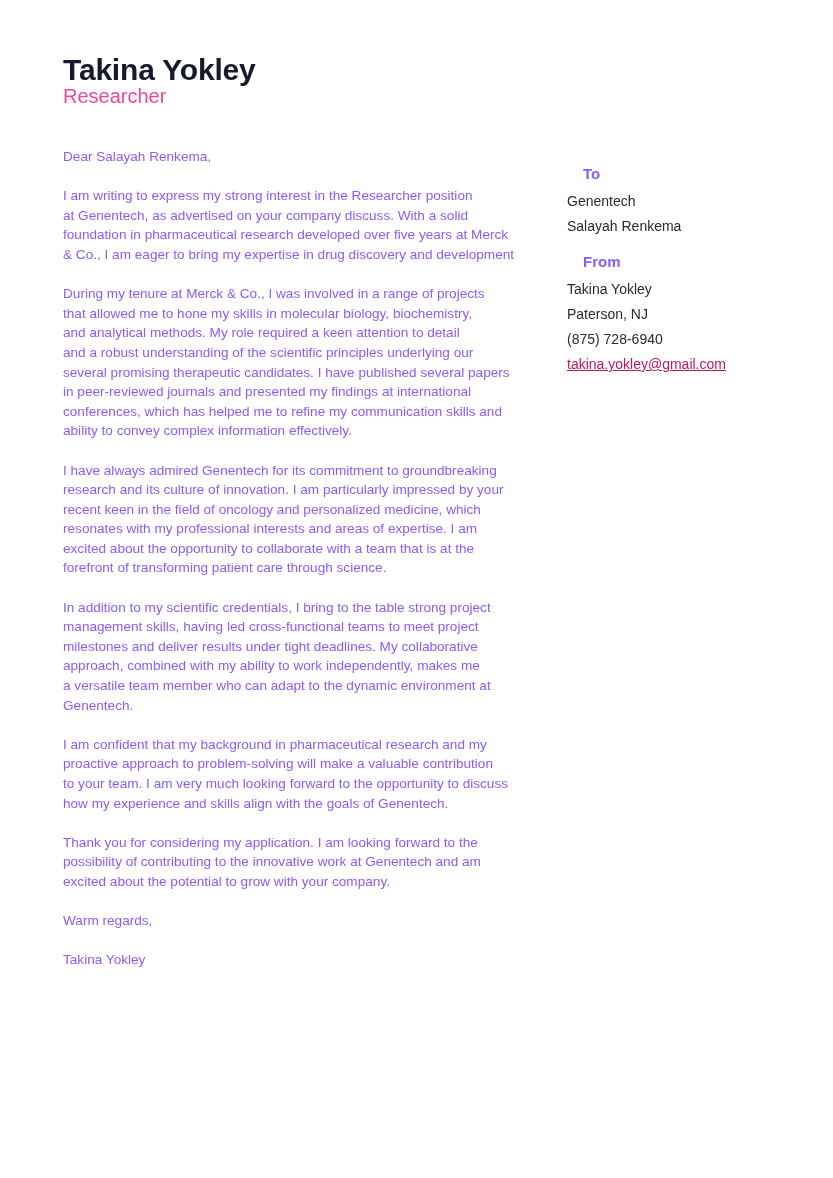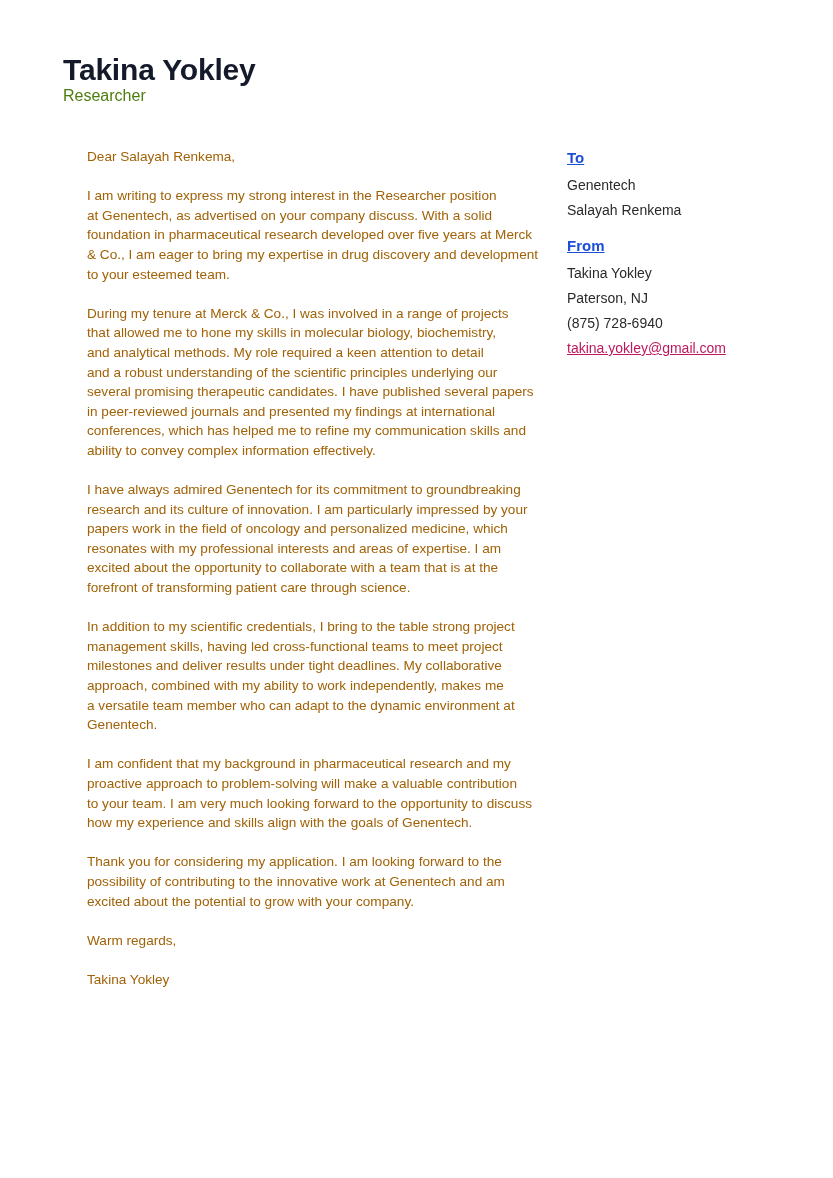--- a/index.html
+++ b/index.html
@@ -1,25 +1,25 @@
 <!DOCTYPE html>
 <html><head>
 <meta charset="utf-8">
 <style>
   html, body { margin: 0; padding: 0; background: #ffffff; }
   body { width: 833px; height: 1178px; position: relative; overflow: hidden;
          font-family: "Liberation Sans", "DejaVu Sans", sans-serif; color: #1f2937; }
   .header { position: absolute; left: 63px; top: 52px; }
   .name { font-size: 30px; font-weight: 700; color: #141a2b; line-height: 36px; letter-spacing: -0.2px; }
-  .role { font-size: 16px; color: #4d7c0f; line-height: 16px; margin-top: 0px; }
-  .letter { position: absolute; left: 63px; top: 147px; width: 470px; font-size: 13.6px; line-height: 19.6px; color: #a16207; margin-left: 24px; }
+  .role { font-size: 20px; color: #ec4899; line-height: 16px; margin-top: 0px; }
+  .letter { position: absolute; left: 63px; top: 147px; width: 470px; font-size: 13.6px; line-height: 19.6px; color: #8b5cf6; }
   .para { margin: 0 0 19.6px 0; }
   .line { display: block; white-space: nowrap; }
   .side { position: absolute; left: 567px; top: 147px; width: 220px; font-size: 14px; color: #2a2a2a; }
-  .side h3 { margin: 0; font-size: 15px; font-weight: 700; color: #1d4ed8; line-height: 22px; text-decoration: underline; }
+  .side h3 { margin: 16px; font-size: 15px; font-weight: 700; color: #8b5cf6; line-height: 22px; }
   .side .item { line-height: 25px; }
   .side .to-head { margin-bottom: 4px; }
   .side .from-head { margin-top: 12px; margin-bottom: 4px; }
   .side a { color: #be185d; text-decoration: underline; }
 </style>
 </head>
 <body>
 
 <div class="header">
   <div class="name">Takina Yokley</div>
@@ -27,36 +27,35 @@
 </div>
 
 <div class="letter">
   <p class="para">Dear Salayah Renkema,</p>
   <div id="paras">
       <p class="para">
         <span class="line">I am writing to express my strong interest in the Researcher position</span>
         <span class="line">at Genentech, as advertised on your company discuss. With a solid</span>
         <span class="line">foundation in pharmaceutical research developed over five years at Merck</span>
         <span class="line">&amp; Co., I am eager to bring my expertise in drug discovery and development</span>
-        <span class="line">to your esteemed team.</span>
       </p>
       <p class="para">
         <span class="line">During my tenure at Merck &amp; Co., I was involved in a range of projects</span>
         <span class="line">that allowed me to hone my skills in molecular biology, biochemistry,</span>
         <span class="line">and analytical methods. My role required a keen attention to detail</span>
         <span class="line">and a robust understanding of the scientific principles underlying our</span>
         <span class="line">several promising therapeutic candidates. I have published several papers</span>
         <span class="line">in peer-reviewed journals and presented my findings at international</span>
         <span class="line">conferences, which has helped me to refine my communication skills and</span>
         <span class="line">ability to convey complex information effectively.</span>
       </p>
       <p class="para">
         <span class="line">I have always admired Genentech for its commitment to groundbreaking</span>
         <span class="line">research and its culture of innovation. I am particularly impressed by your</span>
-        <span class="line">papers work in the field of oncology and personalized medicine, which</span>
+        <span class="line">recent keen in the field of oncology and personalized medicine, which</span>
         <span class="line">resonates with my professional interests and areas of expertise. I am</span>
         <span class="line">excited about the opportunity to collaborate with a team that is at the</span>
         <span class="line">forefront of transforming patient care through science.</span>
       </p>
       <p class="para">
         <span class="line">In addition to my scientific credentials, I bring to the table strong project</span>
         <span class="line">management skills, having led cross-functional teams to meet project</span>
         <span class="line">milestones and deliver results under tight deadlines. My collaborative</span>
         <span class="line">approach, combined with my ability to work independently, makes me</span>
         <span class="line">a versatile team member who can adapt to the dynamic environment at</span>

